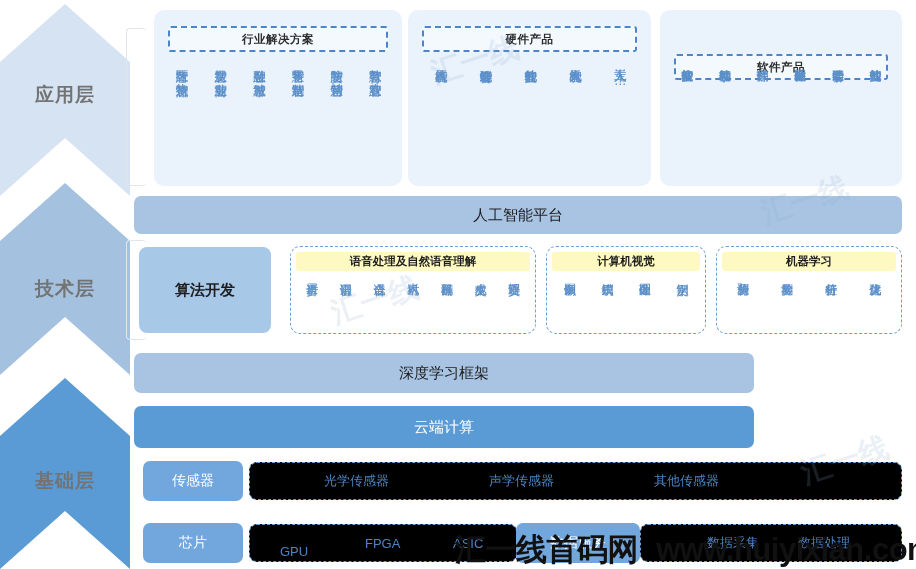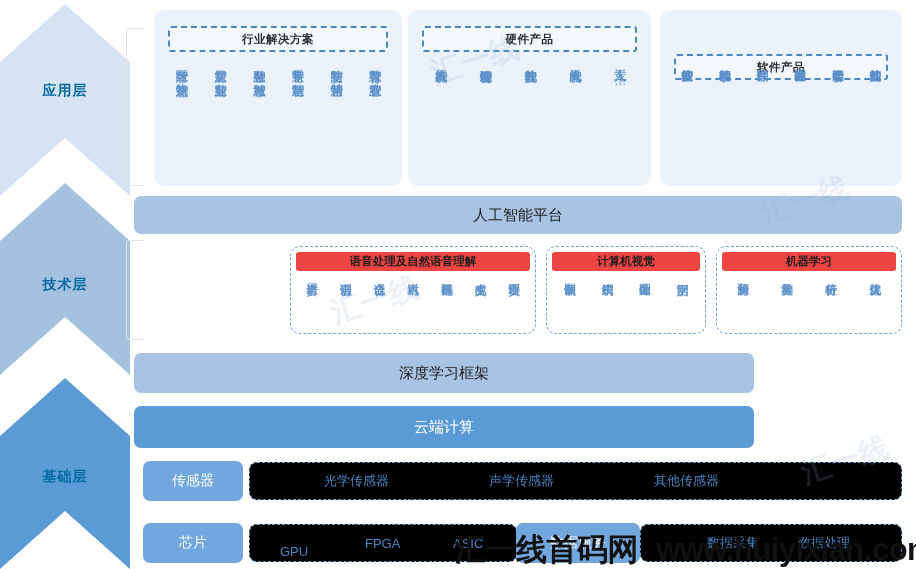--- a/index.html
+++ b/index.html
@@ -15,21 +15,21 @@
 
   #canvas { position: absolute; inset: 0; }
 
   
   .chev-rail { position: absolute; left: 0; top: 0; width: 130px; height: 569px; }
   .chev { position: absolute; left: 0; width: 130px; }
   .chev svg { display: block; width: 130px; height: 100%; }
   .chev-label {
     position: absolute; left: 0; width: 130px;
     text-align: center;
-    font-size: 14px; font-weight: bold; color: #0369a1;
+    font-size: 19px; font-weight: bold; color: #737373;
     letter-spacing: 1px;
     pointer-events: none;
   }
 
   .app-card {
     background: #eaf2fb;
     border-radius: 10px;
   }
 
   .dash-head {
@@ -82,21 +82,21 @@
   }
 
   .tech-group {
     position: absolute;
     border: 1.6px dashed #6aa0d8;
     border-radius: 10px;
     background: #ffffff;
   }
   .tech-group-title {
     position: absolute; left: 5px; right: 5px; top: 5px; height: 19px;
-    background: #ef4444;
+    background: #fef9c3;
     border-radius: 3px;
     display: flex; align-items: center; justify-content: center;
     font-size: 11.5px; color: #1d1d1d; font-weight: bold;
   }
   .tech-cols {
     position: absolute; left: 4px; right: 4px; top: 27px; bottom: 4px;
     display: flex; flex-direction: row-reverse;
     justify-content: space-around; align-items: flex-start;
   }
   .tech-cols .vcol { font-size: 12px; color: #5b8fc9; line-height: 1.05; }
@@ -211,20 +211,21 @@
       <div class="vcol small">智能语音助手</div>
       <div class="vcol small">图像处理软件</div>
       <div class="vcol small">翻译软件</div>
       <div class="vcol small">智能助手软件</div>
       <div class="vcol small">智能搜索软件</div>
     </div>
   </div>
 
   <div class="bar bar-plat" style="left:134px;top:196px;width:768px;height:38px;">人工智能平台</div>
 
+  <div class="algo-box" style="left:139px;top:247px;width:132px;height:86px;">算法开发</div>
 
   <div class="tech-group" style="left:290px;top:246px;width:246px;height:88px;">
     <div class="tech-group-title">语音处理及自然语音理解</div>
     <div class="tech-cols">
       <div class="vcol">语义理解</div>
       <div class="vcol">文本生成</div>
       <div class="vcol">机器翻译</div>
       <div class="vcol">人机对话</div>
       <div class="vcol">语音合成</div>
       <div class="vcol">语音识别</div>

